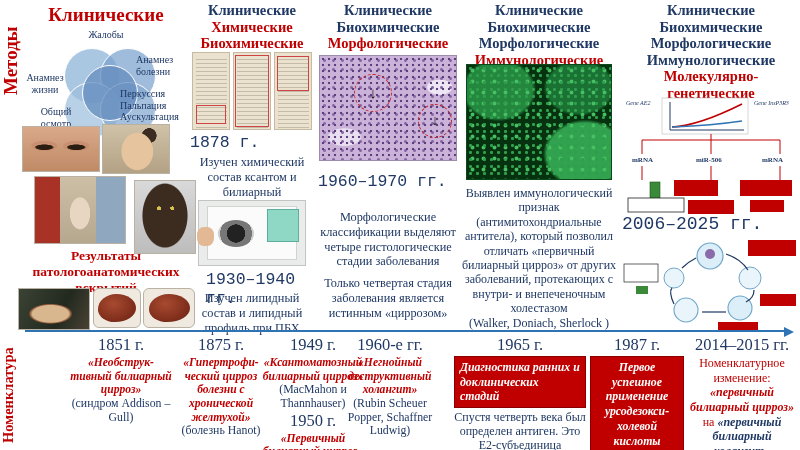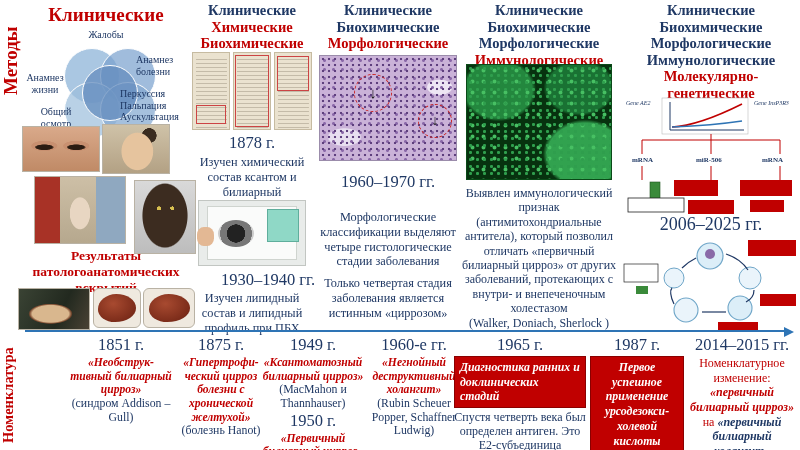--- a/index.html
+++ b/index.html
@@ -17,21 +17,21 @@
   .vlabel.methods{left:0;top:6px;height:110px;width:24px;font-size:19px;}
   .vlabel.nomenclature{left:0;top:340px;height:110px;width:22px;font-size:14.5px;}
 
   .col{position:absolute;top:0;height:331px;}
   .hline{font-weight:bold;text-align:center;font-size:14.5px;line-height:1.14;}
   .hl-red{color:var(--accent-red);}
   .hl-navy{color:var(--navy);}
   .big-head{font-size:19px;}
 
   .abs{position:absolute;}
-  .year{font-size:16.5px;color:var(--navy);text-align:center;}
+  .year{font-size:16.5px;color:var(--navy);font-family:Liberation Mono, monospace;}
   .body-txt{font-size:12.3px;color:var(--navy);text-align:center;line-height:1.2;}
 
   
   .venn{position:absolute;}
   .vc{position:absolute;width:56px;height:56px;border-radius:50%;border:1.5px solid #fff;}
   .vc1{background:rgba(142,180,216,.75);}
   .vc2{background:rgba(120,160,205,.7);}
   .vc3{background:rgba(100,140,190,.75);}
   .vc4{background:rgba(155,190,220,.7);}
   .vc5{background:rgba(130,168,208,.72);}
@@ -306,21 +306,21 @@
 
   <div class="t-entry" style="left:262px;width:102px;">
     <div class="t-year">1949 г.</div>
     <div class="t-term">«Ксантоматозный билиарный цирроз»</div>
     <div class="t-note">(MacMahon и Thannhauser)</div>
     <div class="t-year">1950 г.</div>
     <div class="t-term">«Первичный билиарный цирроз»</div>
 
   </div>
 
-  <div class="t-entry" style="left:370px;width:88px;text-align:center;">
+  <div class="t-entry" style="left:346px;width:88px;text-align:center;">
     <div class="t-year">1960-е гг.</div>
     <div class="t-term">«Негнойный деструктивный холангит»</div>
     <div class="t-note">(Rubin Scheuer Popper, Schaffner Ludwig)</div>
   </div>
 
   <div class="t-entry" style="left:454px;width:132px;">
     <div class="t-year">1965 г.</div>
     <div class="red-box rb-left">Диагностика ранних и доклинических стадий</div>
     <div class="t-note" style="margin-top:3px;font-size:12px;">Спустя четверть века был определен антиген. Это Е2-субъединица пируватдегидрогеназного комплекса</div>
   </div>

